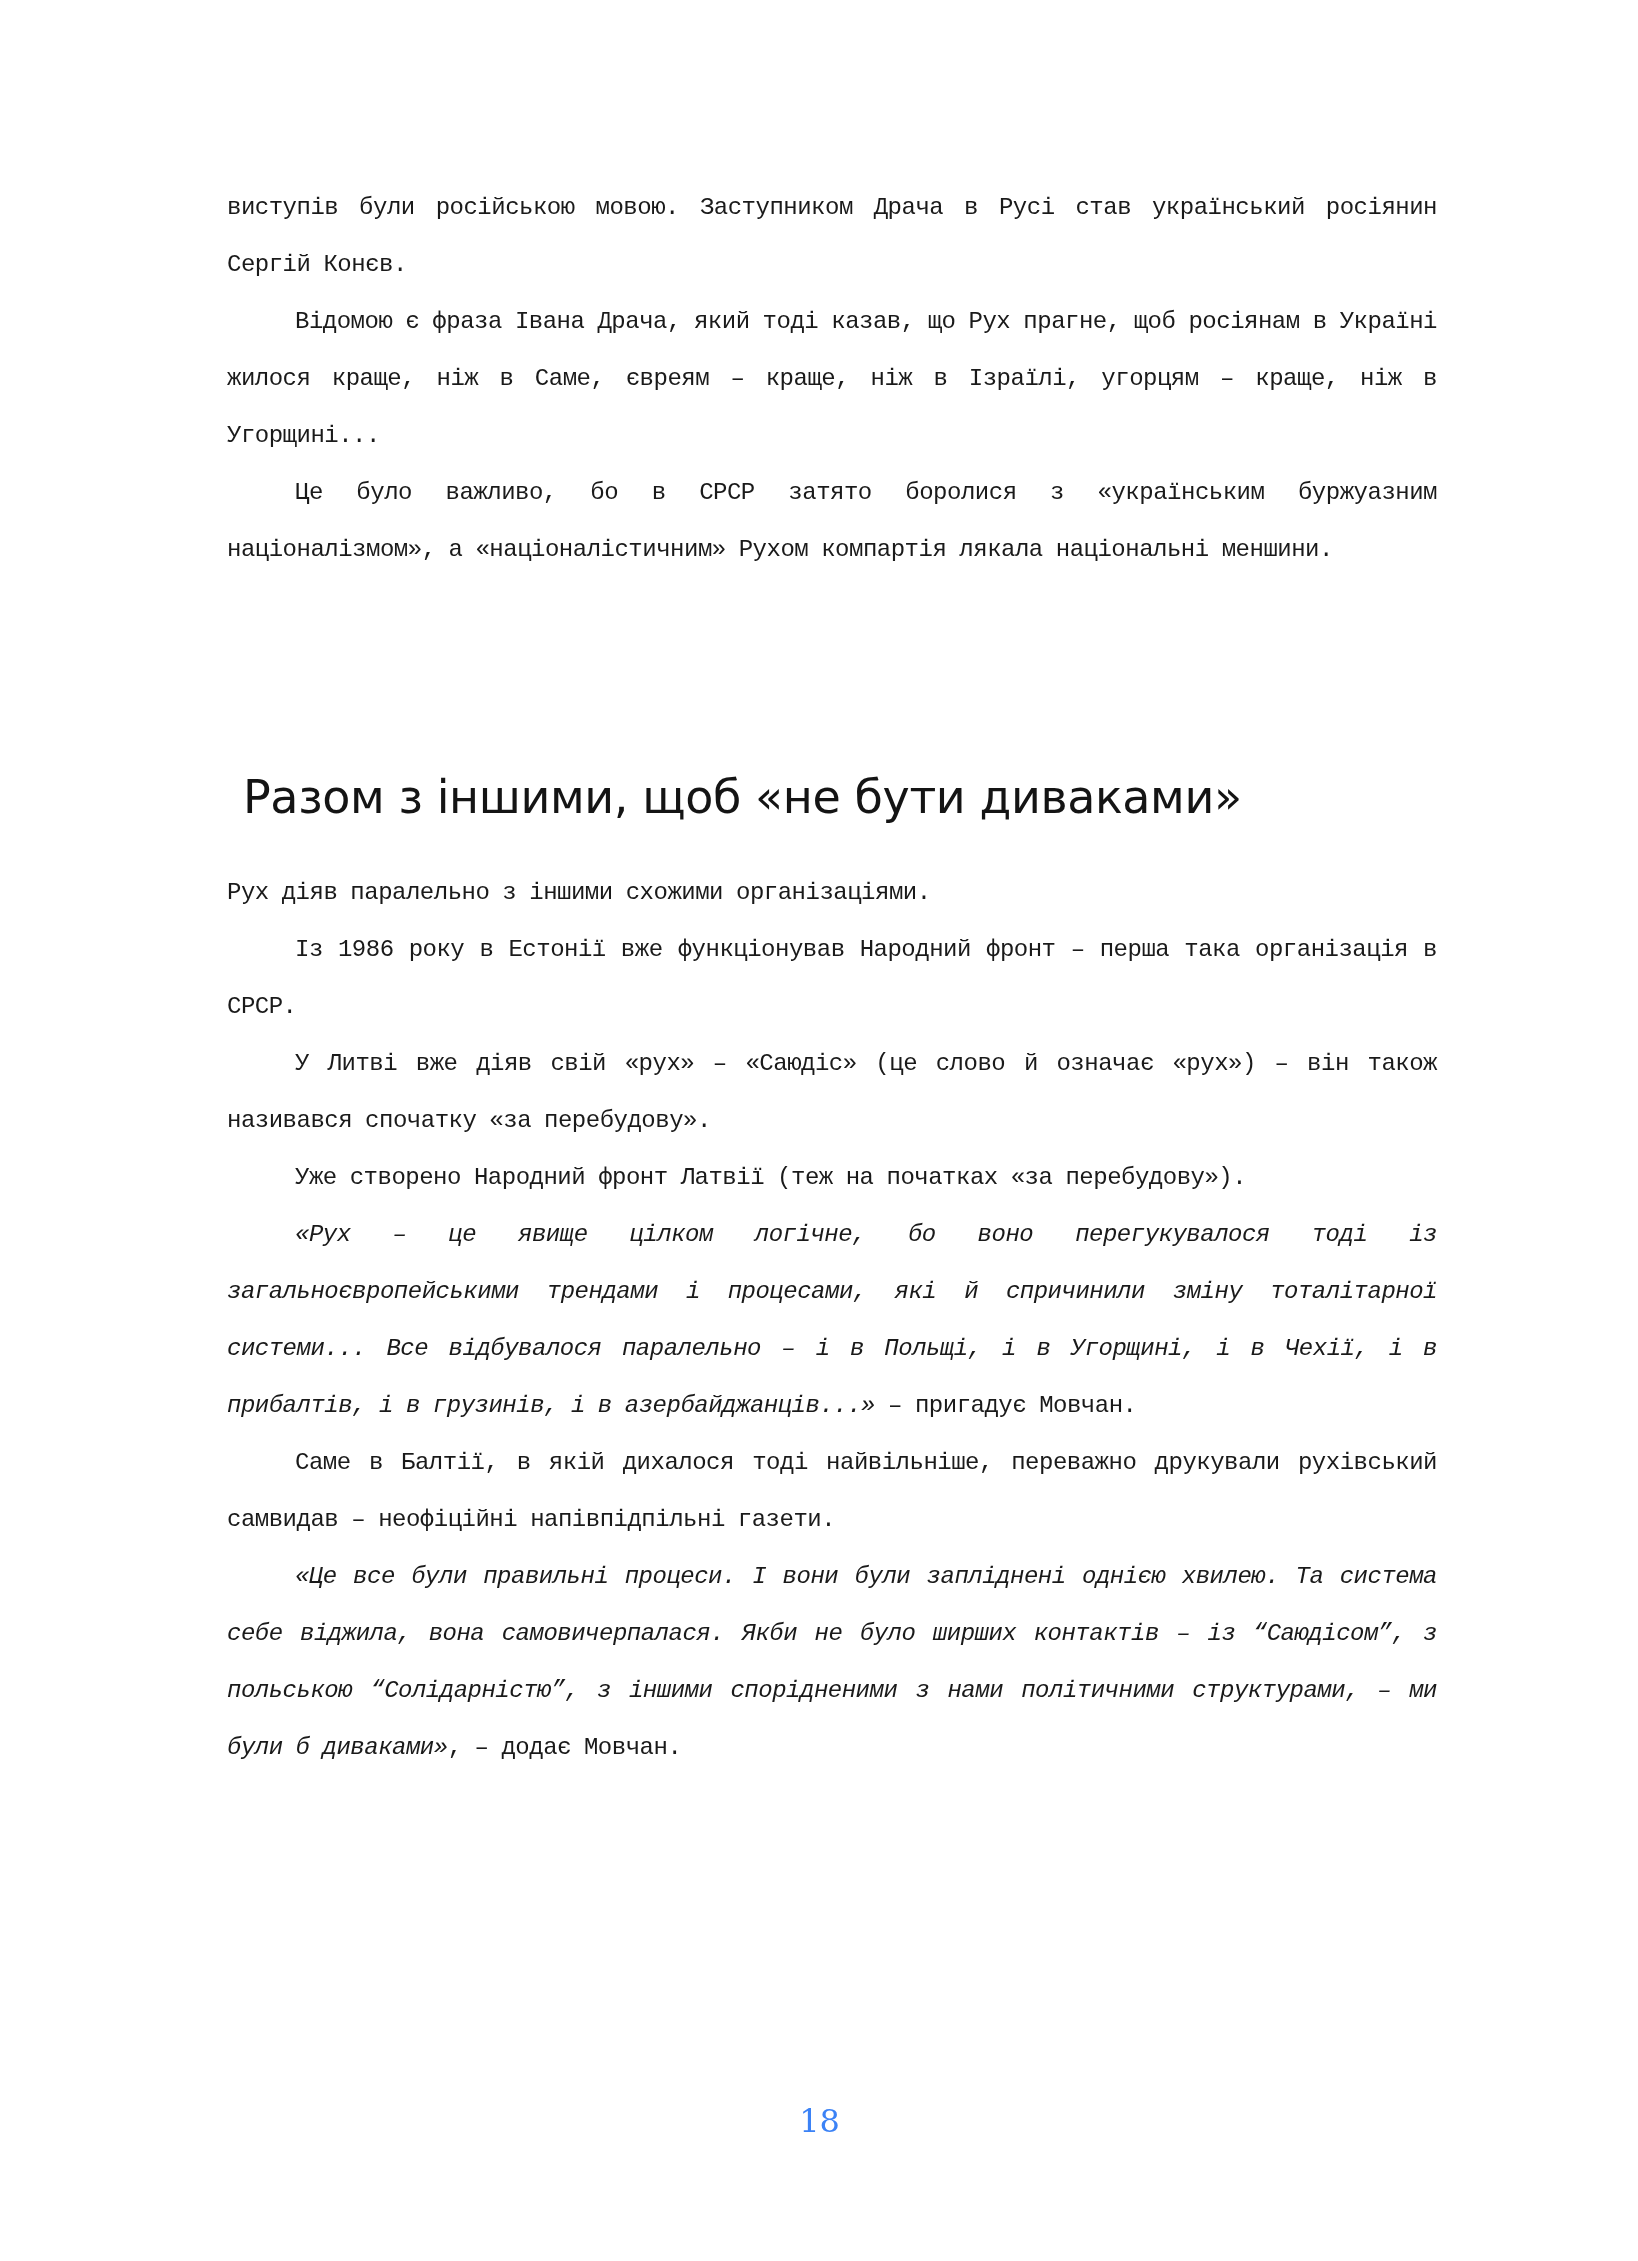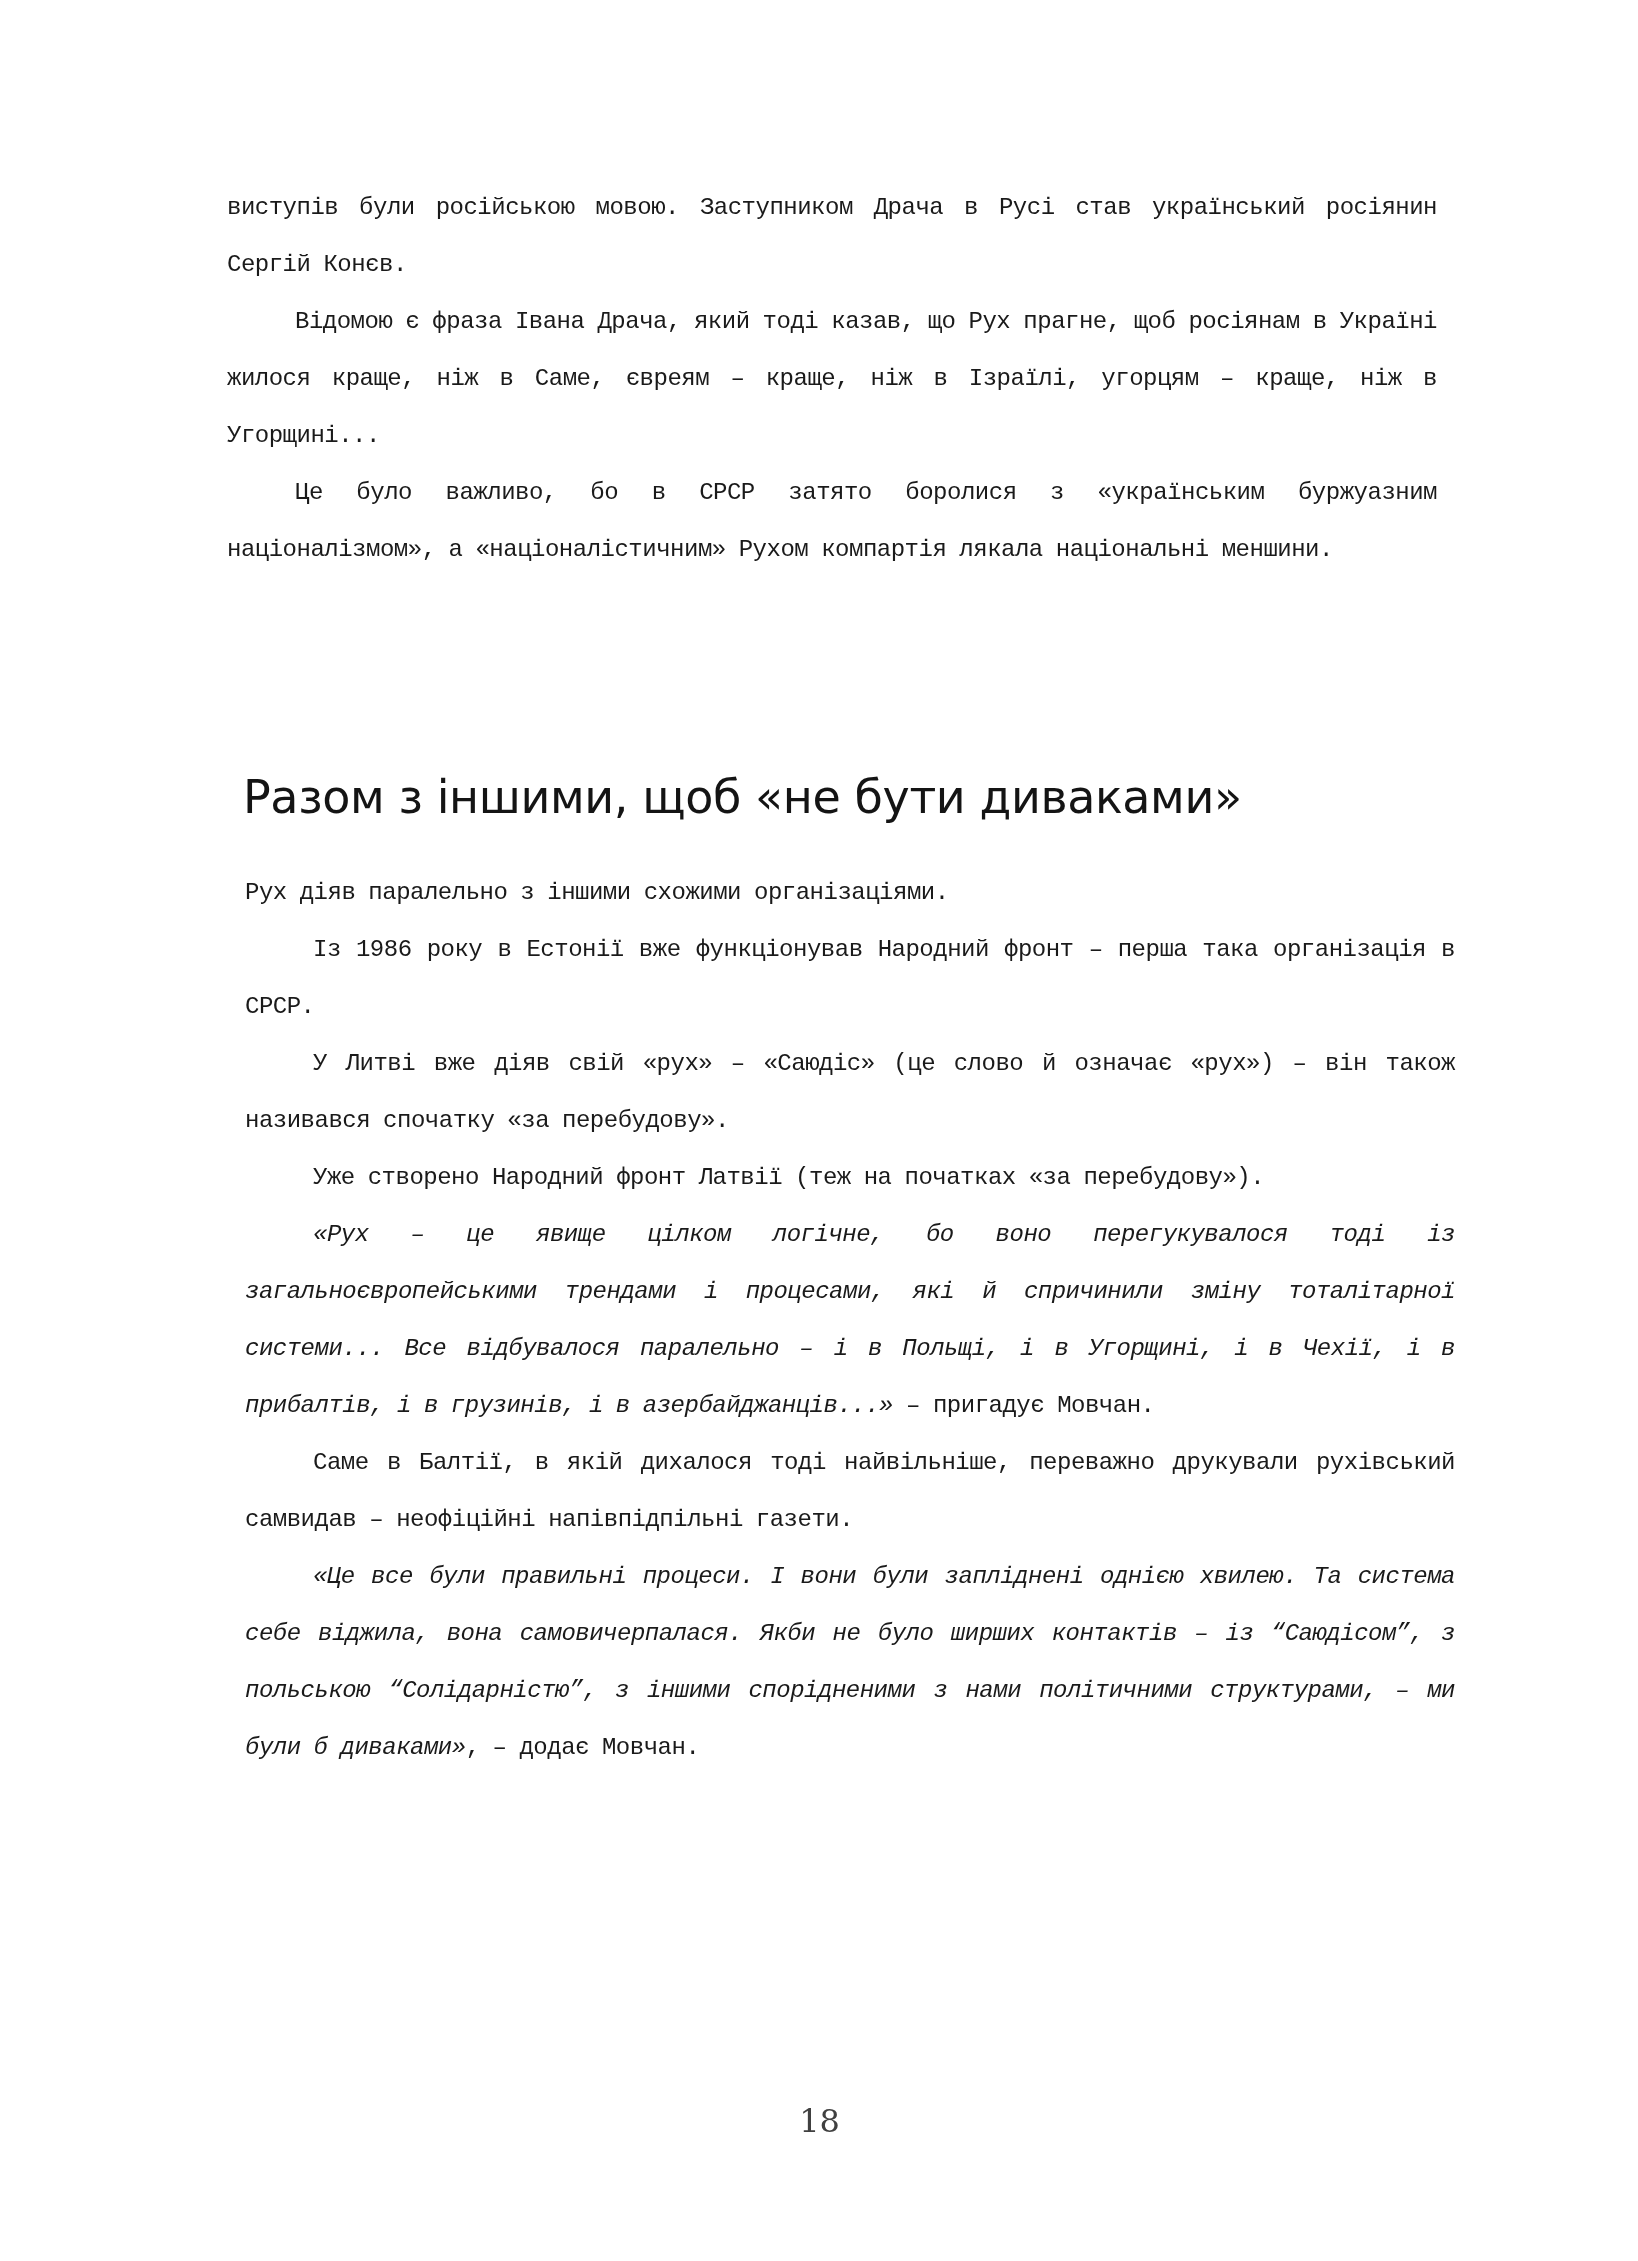--- a/index.html
+++ b/index.html
@@ -42,31 +42,30 @@
       left: 227px;
       top: 751px;
       letter-spacing: -0.4px;
       color: #141414;
     }
     .section2 {
       position: absolute;
       left: 227px;
       top: 864px;
       width: 1210px;
-      margin-left: 18px;
     }
     .page-number {
       position: absolute;
       left: 0;
       width: 1639px;
       top: 2102px;
       text-align: center;
       font-family: "DejaVu Serif", "Liberation Serif", serif;
       font-size: 32px;
-      color: #404040;
+      color: #3b82f6;
     }
   </style>
 </head>
 <body>
 
 <div class="page">
   <p class="para">виступів були російською мовою. Заступником Драча в Русі став український росіянин Сергій Конєв.</p>
   <p class="para indent">Відомою є фраза Івана Драча, який тоді казав, що Рух прагне, щоб росіянам в Україні жилося краще, ніж в Саме, євреям – краще, ніж в Ізраїлі, угорцям – краще, ніж в Угорщині...</p>
   <p class="para indent">Це було важливо, бо в СРСР затято боролися з «українським буржуазним націоналізмом», а «націоналістичним» Рухом компартія лякала національні меншини.</p>
 </div>

